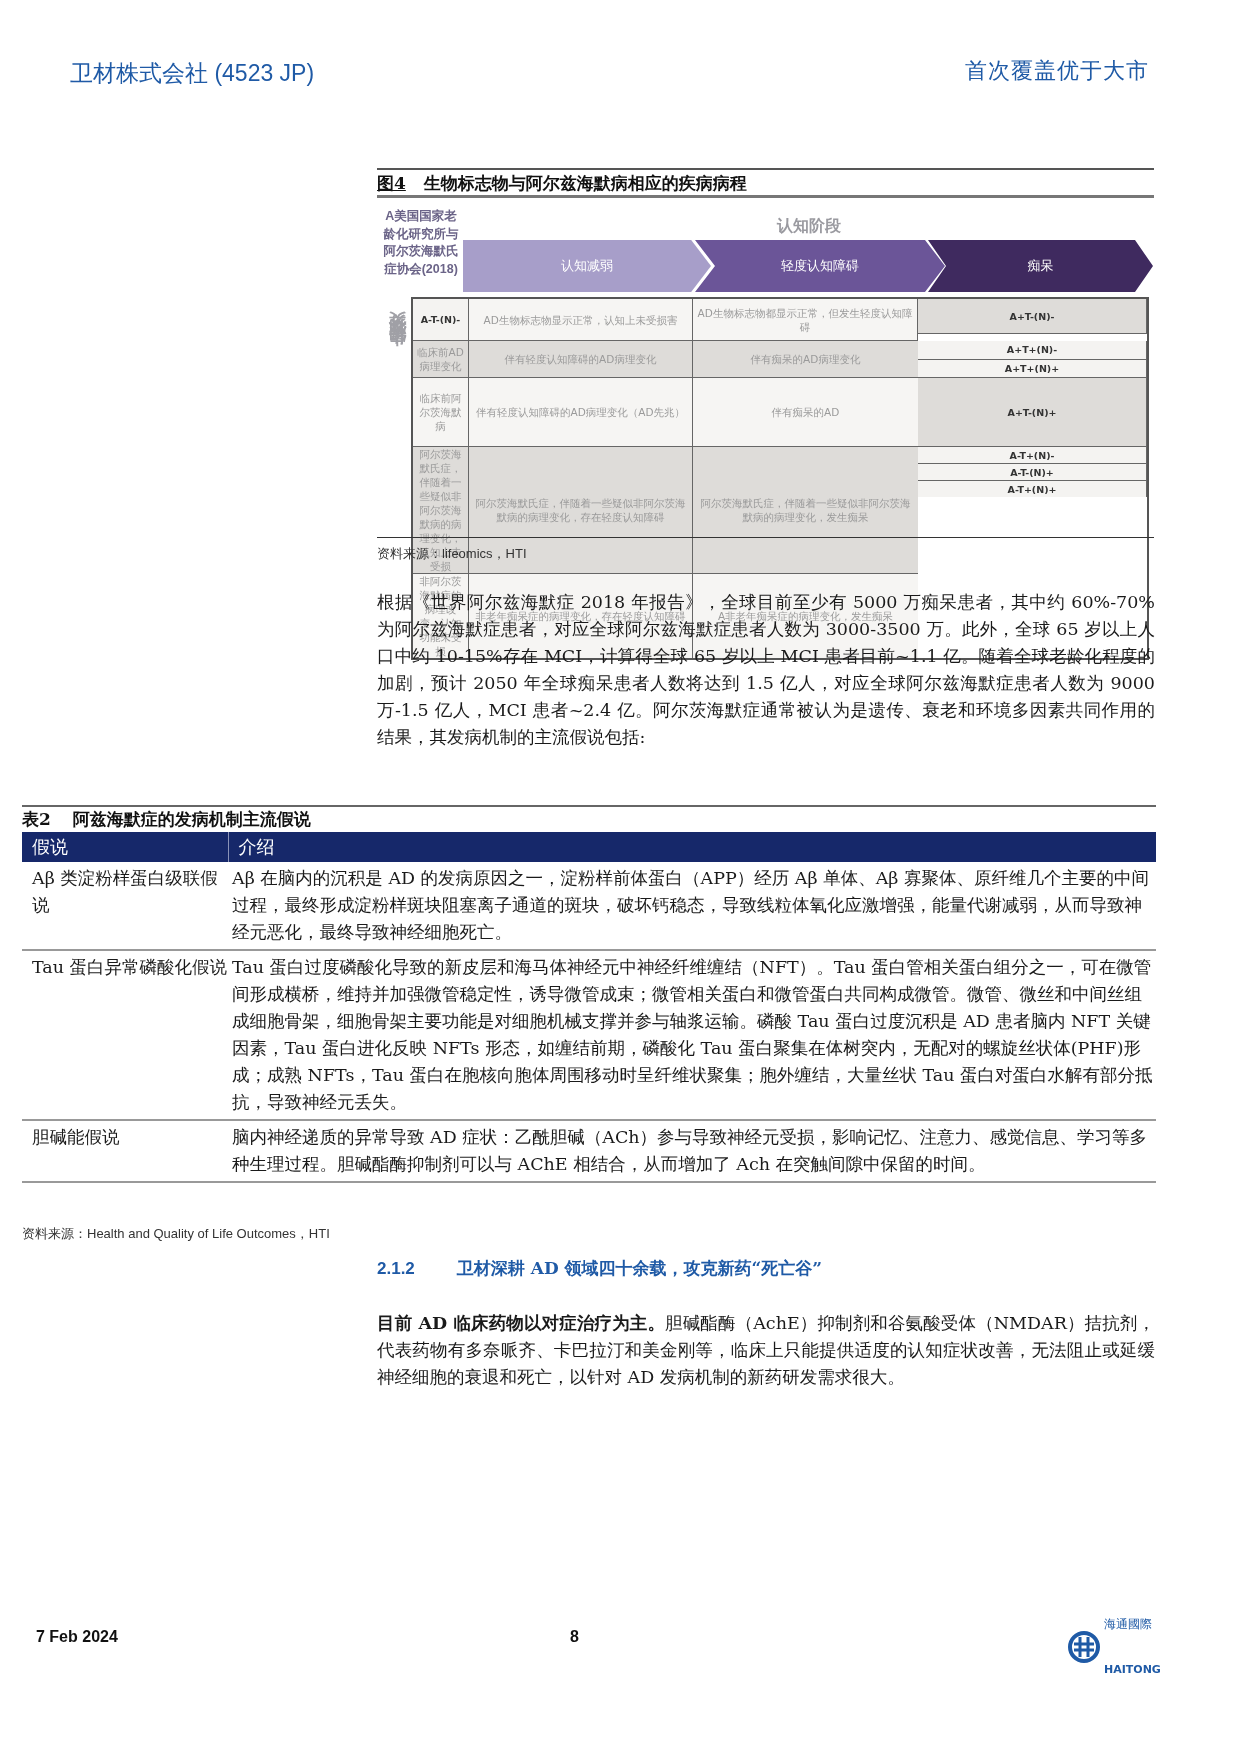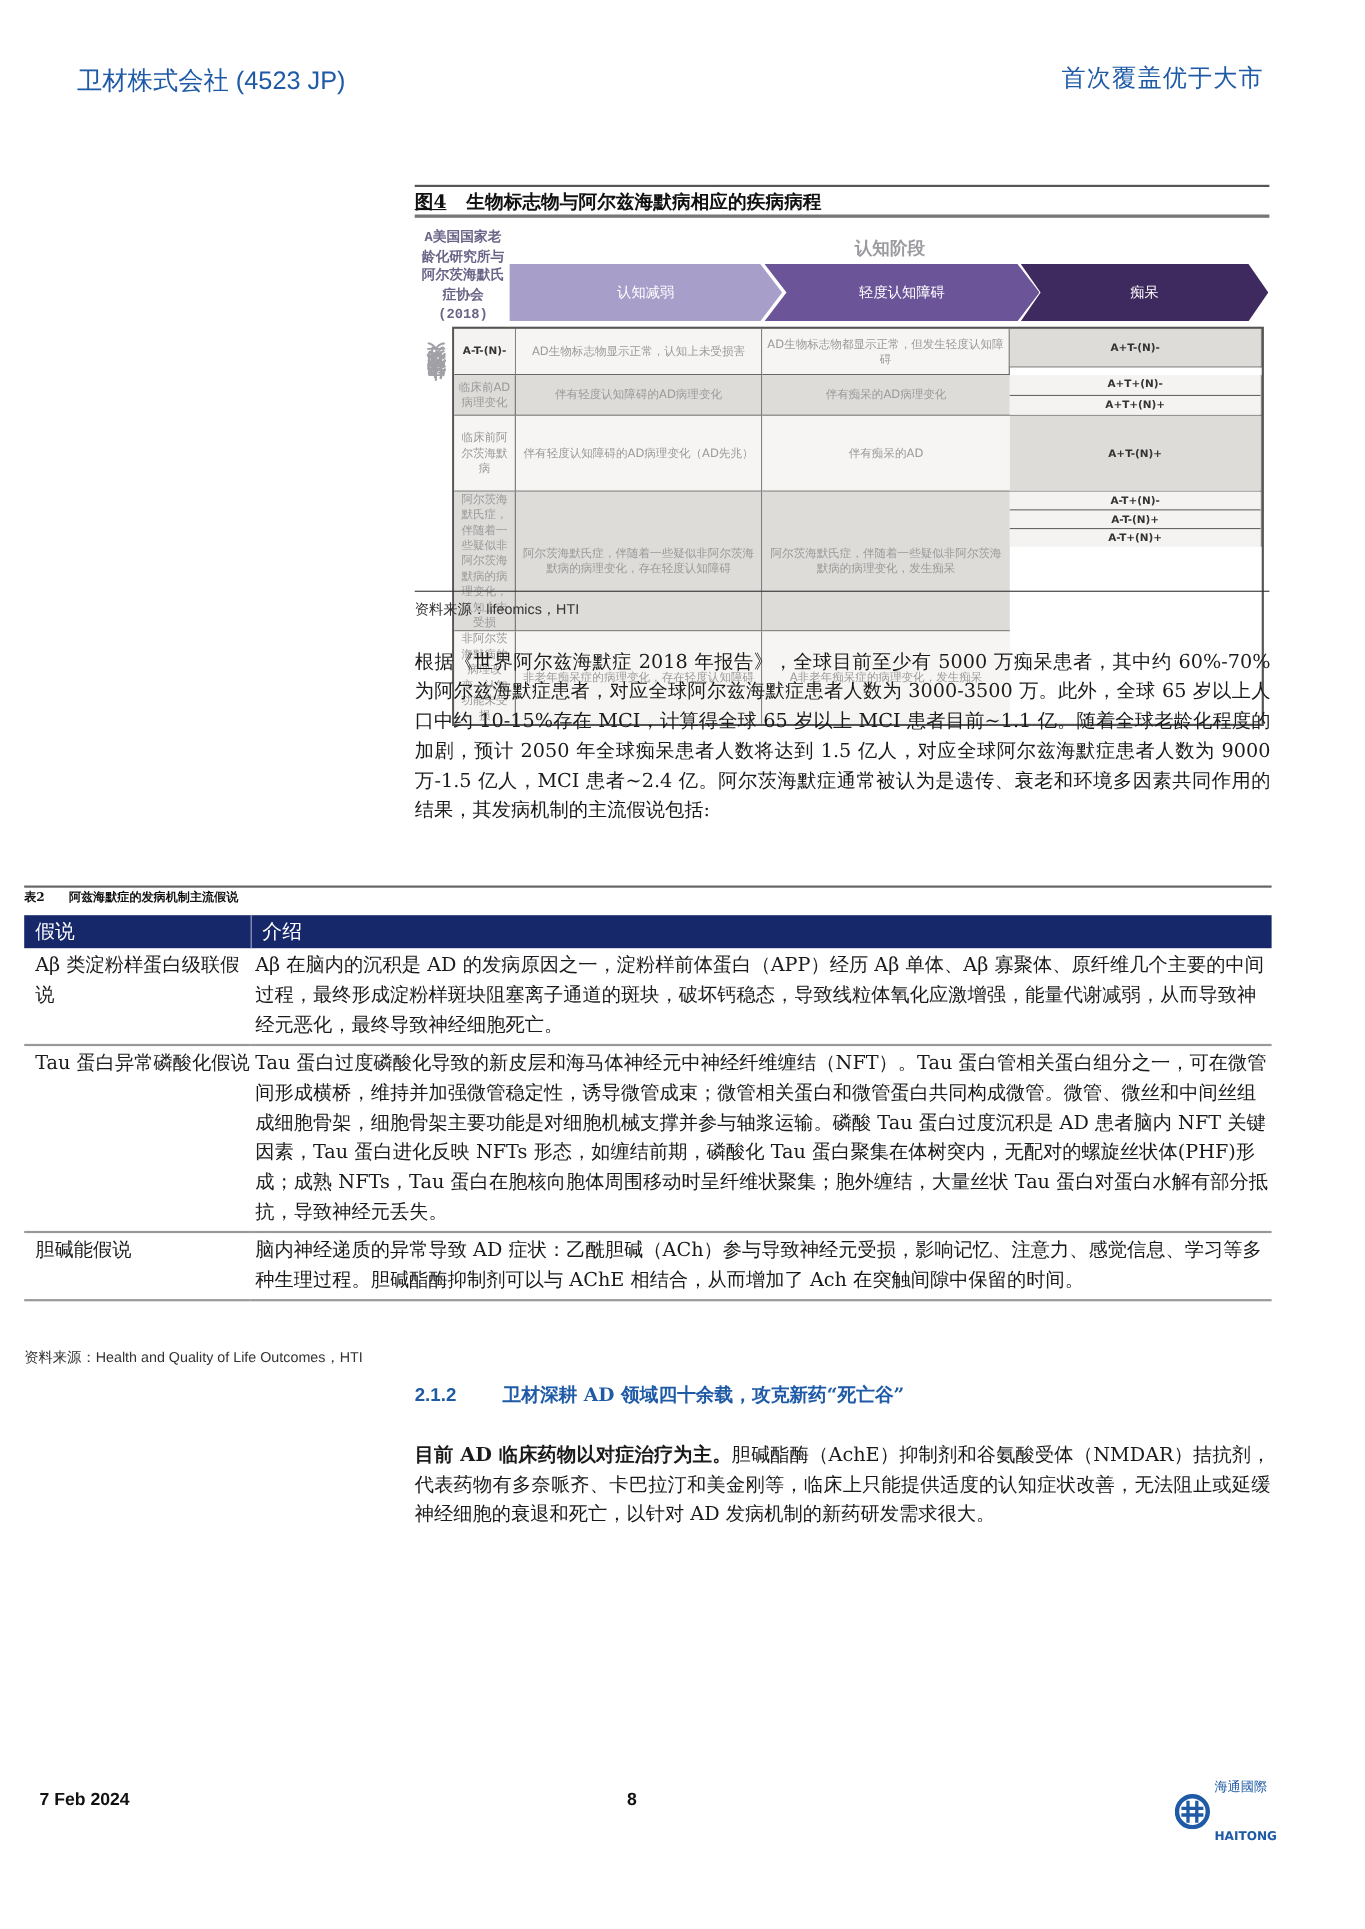--- a/index.html
+++ b/index.html
@@ -9,21 +9,21 @@
   .hdr-left { position: absolute; left: 70px; top: 58px; font-family: "Liberation Sans", sans-serif; font-size: 23px; color: #1f5aa6; }
   .hdr-right { position: absolute; right: 92px; top: 56px; font-family: "DejaVu Serif", serif; font-size: 22px; font-weight: normal; color: #1f5aa6; letter-spacing: 1px; }
 
   
   .fig-rule-top { position: absolute; left: 377px; top: 168px; width: 777px; height: 2px; background: #555; }
   .fig-title { position: absolute; left: 377px; top: 172px; font-size: 17px; font-weight: bold; color: #111; }
   .fig-title .num { margin-right: 18px; text-decoration: underline; }
   .fig-rule-bot { position: absolute; left: 377px; top: 195px; width: 777px; height: 3px; background: #777; }
 
   .fig { position: absolute; left: 377px; top: 200px; width: 777px; height: 336px; }
-  .fig-org { position: absolute; left: 4px; top: 8px; width: 80px; font-family: Liberation Mono, monospace; font-size: 12.5px; font-weight: bold; color: #6b6488; line-height: 17.5px; text-align: center; }
+  .fig-org { position: absolute; left: 4px; top: 8px; width: 80px; font-family: Liberation Sans, sans-serif; font-size: 12.5px; font-weight: bold; color: #6b6488; line-height: 17.5px; text-align: center; }
   .stage-title { position: absolute; left: 400px; top: 16px; font-family: "DejaVu Sans", sans-serif; font-size: 16px; font-weight: bold; color: #9a9aa0; }
   .chev { position: absolute; top: 40px; height: 52px; display: flex; align-items: center; justify-content: center; font-family: "DejaVu Sans", sans-serif; font-size: 13px; color: #ffffff; }
   .chev1 { left: 86px; width: 248px; background: #a79ec9; clip-path: polygon(0 0, 92% 0, 100% 50%, 92% 100%, 0 100%); }
   .chev2 { left: 318px; width: 250px; background: #6b5598; clip-path: polygon(0 0, 92% 0, 100% 50%, 92% 100%, 0 100%, 8% 50%); }
   .chev3 { left: 551px; width: 225px; background: #3f2a5f; clip-path: polygon(0 0, 92% 0, 100% 50%, 92% 100%, 0 100%, 8% 50%); }
 
   .vlabel { position: absolute; left: 8px; top: 140px; width: 26px; font-family: "DejaVu Sans", sans-serif; font-size: 17px; font-weight: bold; color: #a0a0a6; writing-mode: vertical-rl; transform: rotate(180deg); letter-spacing: 3px; }
 
   .bgrid { position: absolute; left: 34px; top: 97px; width: 738px; border: 2px solid #555; display: grid;
            grid-template-columns: 56px 224px 225px 1fr; font-family: "DejaVu Sans", sans-serif; }
@@ -34,21 +34,21 @@
   .bgrid .code + .code { border-top: 1px solid #666; }
   .fig-src-rule { position: absolute; left: 377px; top: 537px; width: 777px; height: 1px; background: #333; }
   .fig-src { position: absolute; left: 377px; top: 545px; font-size: 13px; color: #333; }
   .fig-src .en { font-family: "Liberation Sans", sans-serif; }
 
   .para { position: absolute; left: 377px; width: 778px; font-size: 17.5px; line-height: 27px; color: #1a1a1a; text-align: justify; }
   .para1 { top: 589px; }
 
   
   .t2-rule { position: absolute; left: 22px; top: 805px; width: 1134px; height: 2px; background: #666; }
-  .t2-title { position: absolute; left: 22px; top: 808px; font-size: 11px; font-weight: bold; color: #111; }
+  .t2-title { position: absolute; left: 22px; top: 808px; font-size: 17px; font-weight: bold; color: #111; }
   .t2-title .num { margin-right: 22px; }
   .t2 { position: absolute; left: 22px; top: 832px; width: 1134px; border-collapse: collapse; }
   .t2 th { background: #16286a; color: #fff; font-weight: normal; text-align: left; font-size: 18px; height: 30px; padding: 0 10px; }
   .t2 th.c1 { width: 206px; border-right: 1px solid #8a93b8; }
   .t2 td { vertical-align: top; font-size: 17.5px; line-height: 27px; padding: 3px 0 3px 10px; border-bottom: 2px solid #999; }
   .t2 td.c2 { padding-left: 4px; padding-right: 2px; }
   .t2-src { position: absolute; left: 22px; top: 1225px; font-size: 13px; color: #333; }
   .t2-src .en { font-family: "Liberation Sans", sans-serif; }
 
   .sec-head { position: absolute; left: 377px; top: 1257px; font-size: 17px; font-weight: bold; color: #1f5aa6; }

